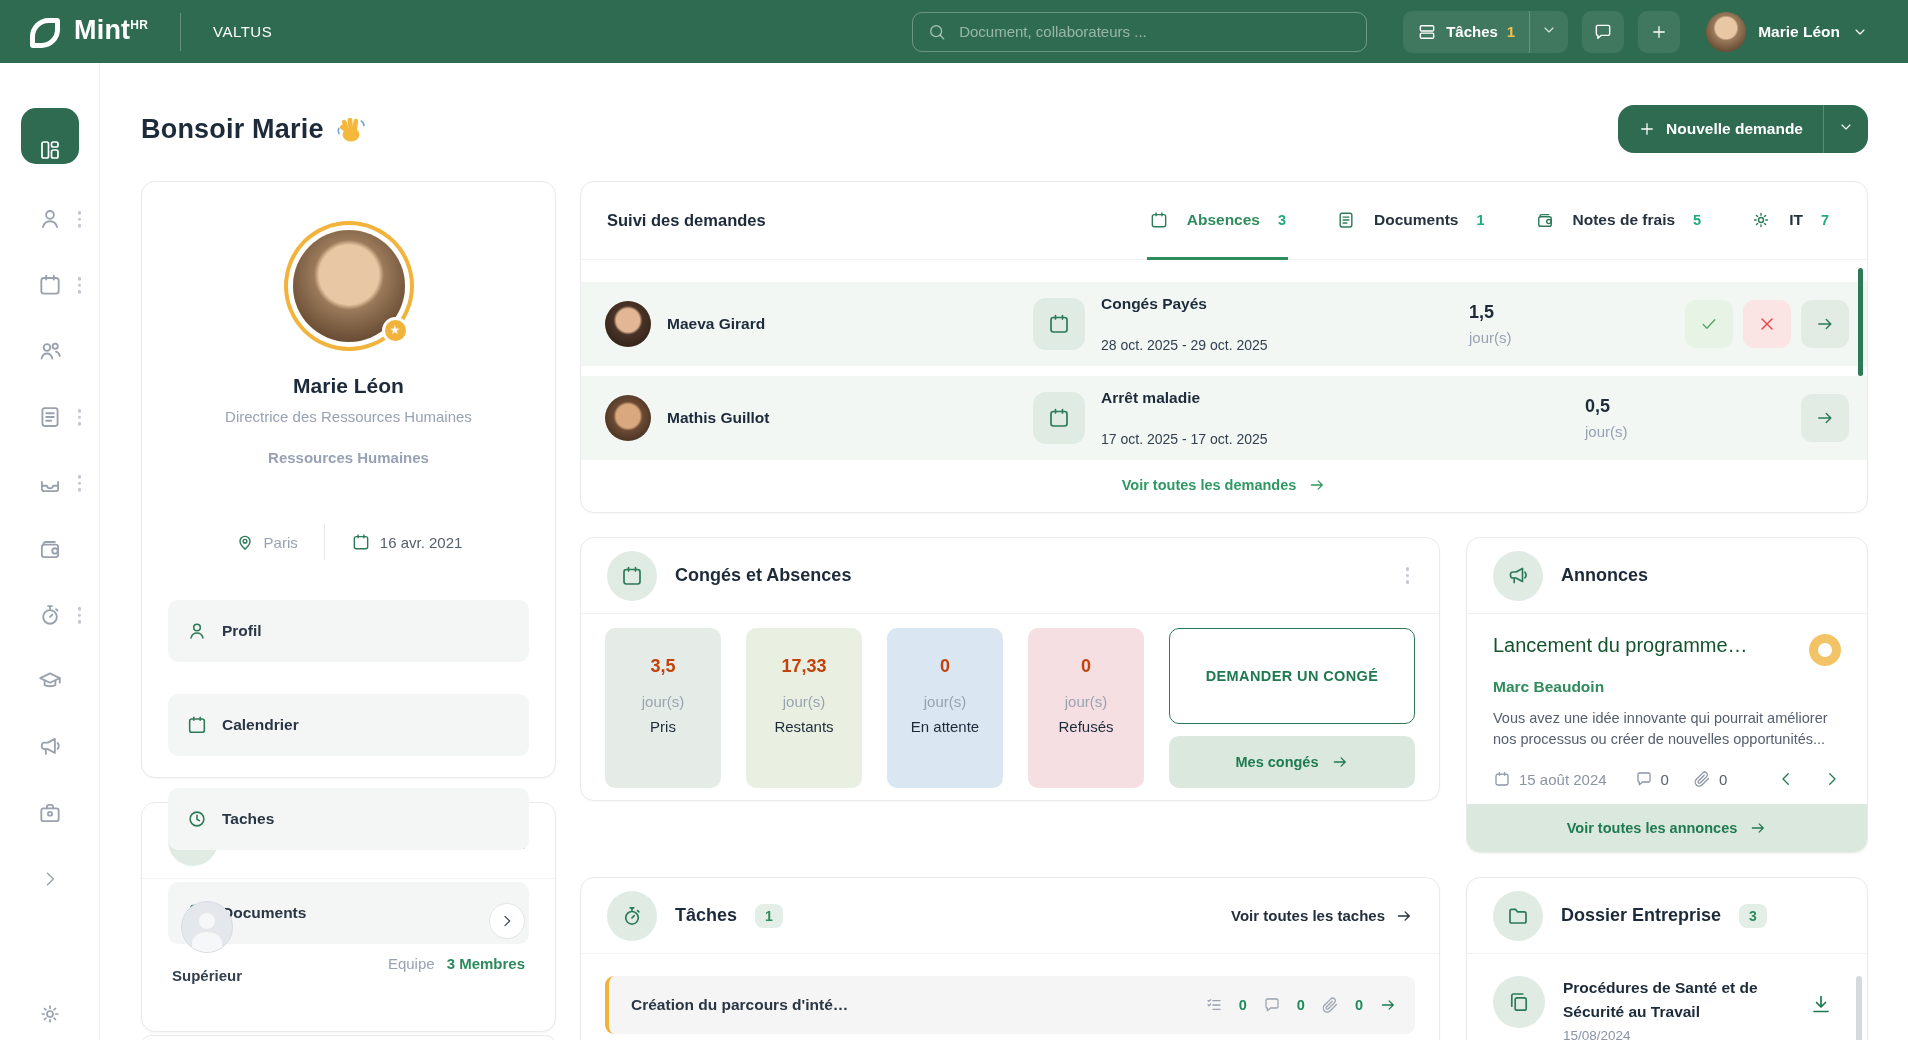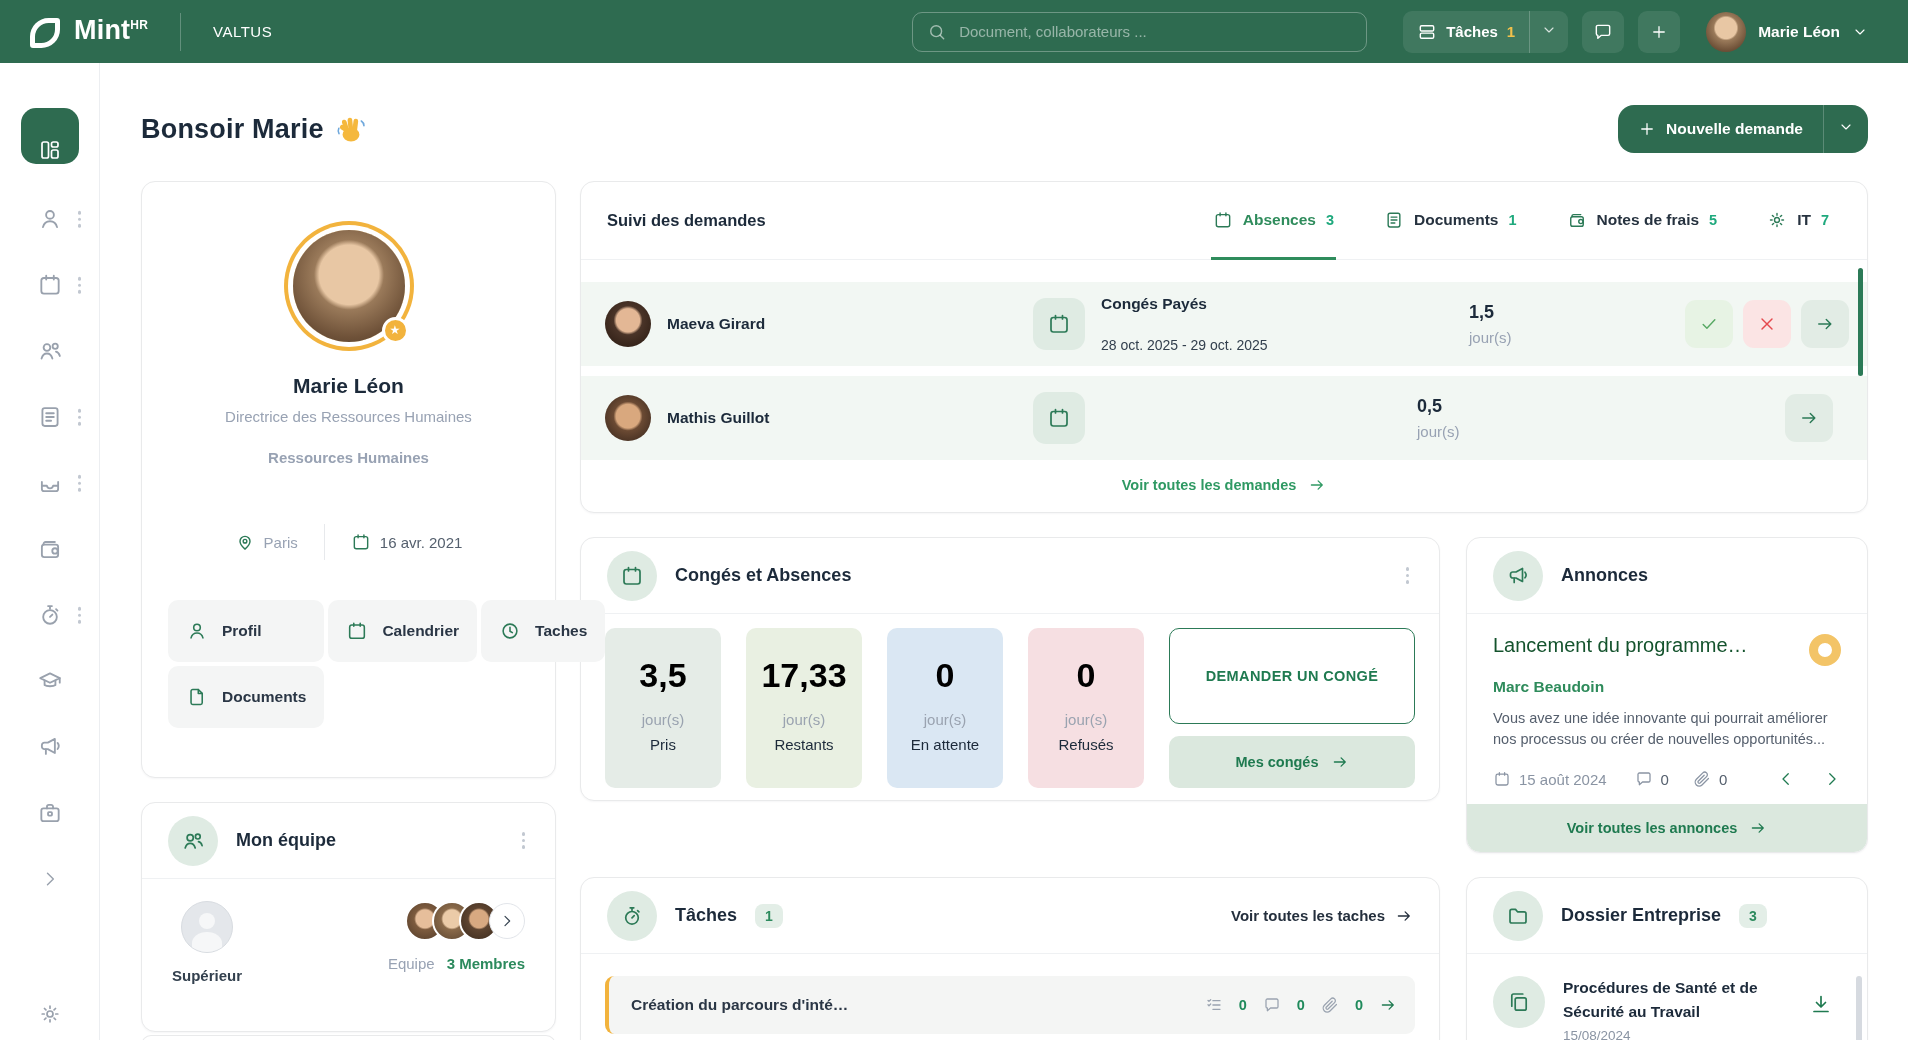--- a/index.html
+++ b/index.html
@@ -81,21 +81,21 @@
   .star-badge{position:absolute;right:-4px;bottom:-2px;width:27px;height:27px;border-radius:50%;
     background:#F2B33D;border:3px solid #fff;color:#fff;font-size:12px;line-height:21px;text-align:center}
   .p-name{font-size:21px;font-weight:700;color:#1C2A3A;margin-top:32px}
   .p-title{font-size:15px;color:#98A2B3;margin-top:10px}
   .p-dept{font-size:15px;color:#98A2B3;margin-top:24px;font-weight:700}
   .p-meta{display:flex;align-items:center;justify-content:center;gap:26px;margin-top:58px}
   .p-meta .item{display:flex;align-items:center;gap:9px;font-size:15px}
   .p-meta .loc{color:#98A2B3}.p-meta .date{color:#55606E}
   .p-meta .green{color:#2C7A57}
   .p-meta .sep{width:1px;height:36px;background:#E7E9EC}
-  .p-actions{display:grid;grid-template-columns:1fr 1fr 1fr;gap:4px;margin-top:40px;text-align:left}
+  .p-actions{display:grid;grid-template-columns:1fr;gap:32px;margin-top:40px;text-align:left}
   .p-act{height:62px;background:#F4F5F5;border:none;border-radius:10px;display:flex;align-items:center;
     gap:14px;padding:0 18px;font-size:15.5px;font-weight:700;color:#2A3645;cursor:pointer;font-family:inherit}
   .p-act .ic{color:#2C7A57}
 
   
   .team-card{height:230px}
   .card-head{display:flex;align-items:center;gap:18px;height:76px;padding:0 26px;border-bottom:1px solid #EFF1F3}
   .circ{width:50px;height:50px;border-radius:50%;background:#DFEBE3;color:#2C7A57;display:flex;
     align-items:center;justify-content:center;flex:none}
   .card-title{font-size:18px;font-weight:700;color:#1C2A3A}
@@ -115,21 +115,21 @@
   .stack-more{width:36px;height:36px;border-radius:50%;background:#fff;border:1px solid #E2E5EA;
     display:flex;align-items:center;justify-content:center;color:#33404E;margin-left:-10px;cursor:pointer;z-index:2}
   .team-labels{display:flex;gap:12px;justify-content:center;margin-top:14px;font-size:15px}
   .team-labels .g{color:#98A2B3}.team-labels .n{color:#2C8A5D;font-weight:700}
 
   
   .req-card{height:332px;position:relative;overflow:hidden}
   .req-head{display:flex;align-items:stretch;height:78px;padding:0 36px 0 26px;border-bottom:1px solid #EFF1F3}
   .req-head .ttl{font-size:16.5px;font-weight:700;color:#1C2A3A;align-self:center}
   .tabs{margin-left:auto;display:flex;gap:46px}
-  .tab{display:flex;align-items:center;gap:10px;font-size:15.5px;font-weight:700;color:#26323F;
+  .tab{display:flex;align-items:center;gap:18px;font-size:15.5px;font-weight:700;color:#26323F;
     cursor:pointer;border-bottom:3px solid transparent;margin-bottom:-1px;padding:0 2px}
   .tab .ic{color:#2C7A57}
   .tab .cnt{color:#1FA97D;font-weight:700;font-size:14.5px}
   .tab.active{color:#2F8C5C;border-bottom-color:#2F8C5C}
   .req-rows{padding:22px 0 0}
   .req-row{height:84px;background:#F2F7F3;display:grid;align-items:center;
     grid-template-columns:46px 350px 52px 300px 1fr 200px auto;gap:16px;padding:0 18px 0 24px;margin-bottom:10px}
   .req-row .avatar{width:46px;height:46px}
   .req-row .name{font-size:15.5px;font-weight:700;color:#1C2A3A}
   .type-ic{width:52px;height:52px;border-radius:13px;background:#DFEBE3;color:#2C7A57;display:flex;
@@ -146,21 +146,21 @@
   .act.go{background:#E2ECE5;color:#2C7A57}
   .req-foot{display:flex;align-items:center;justify-content:center;gap:12px;margin-top:16px;
     color:#2F9963;font-size:14.5px;font-weight:700;cursor:pointer}
   .scroll-green{position:absolute;right:4px;top:86px;width:5px;height:108px;border-radius:3px;background:#2C7A57}
 
   
   .row-mid,.row-bot{display:flex;gap:26px}
   .leave-card{width:860px;flex:none;height:264px}
   .leave-body{display:flex;gap:25px;padding:14px 24px 0}
   .tile{width:116px;height:160px;border-radius:10px;text-align:center;padding-top:28px;flex:none}
-  .tile .v{font-size:34px;font-weight:700;color:#000000}
+  .tile .v{font-size:18px;font-weight:700;color:#c2410c}
   .tile .u{font-size:15px;color:#9AA3B0;margin-top:16px}
   .tile .l{font-size:15px;color:#1C2A3A;margin-top:8px}
   .t-gray{background:#E5ECE7}.t-green{background:#E9F0E2}.t-blue{background:#DAE7F3}.t-pink{background:#F6DFE2}
   .leave-btns{flex:1;display:flex;flex-direction:column;gap:12px}
   .btn-outline{height:96px;border:1.4px solid #2C7A57;border-radius:10px;background:#fff;color:#1F7A50;
     font-size:14.5px;font-weight:700;letter-spacing:.4px;cursor:pointer;font-family:inherit;line-height:1.7;
     padding:0 30px}
   .btn-soft{height:52px;border:none;border-radius:10px;background:#DBE8DE;color:#1F7A50;font-size:14.5px;
     font-weight:700;cursor:pointer;font-family:inherit;display:flex;align-items:center;justify-content:center;gap:12px}
 
@@ -669,20 +669,24 @@
               </span>
             </div>
             <div class="req-row">
               <span class="avatar ph-mathis"></span>
               <span class="name">Mathis Guillot</span>
               <span class="type-ic">
                 <svg class="i i24">
                     <use href="#i-cal"></use>
                   </svg>
               </span>
+              <span class="type">
+                <div class="t">Arrêt maladie</div>
+                <div class="d">17 oct. 2025 - 17 oct. 2025</div>
+              </span>
               <span></span>
               <span class="dur">
                 <div class="v">0,5</div>
                 <div class="u">jour(s)</div>
               </span>
               <span class="acts">
                 <button class="act go">
                   <svg class="i i20">
                       <use href="#i-arrow"></use>
                     </svg>

